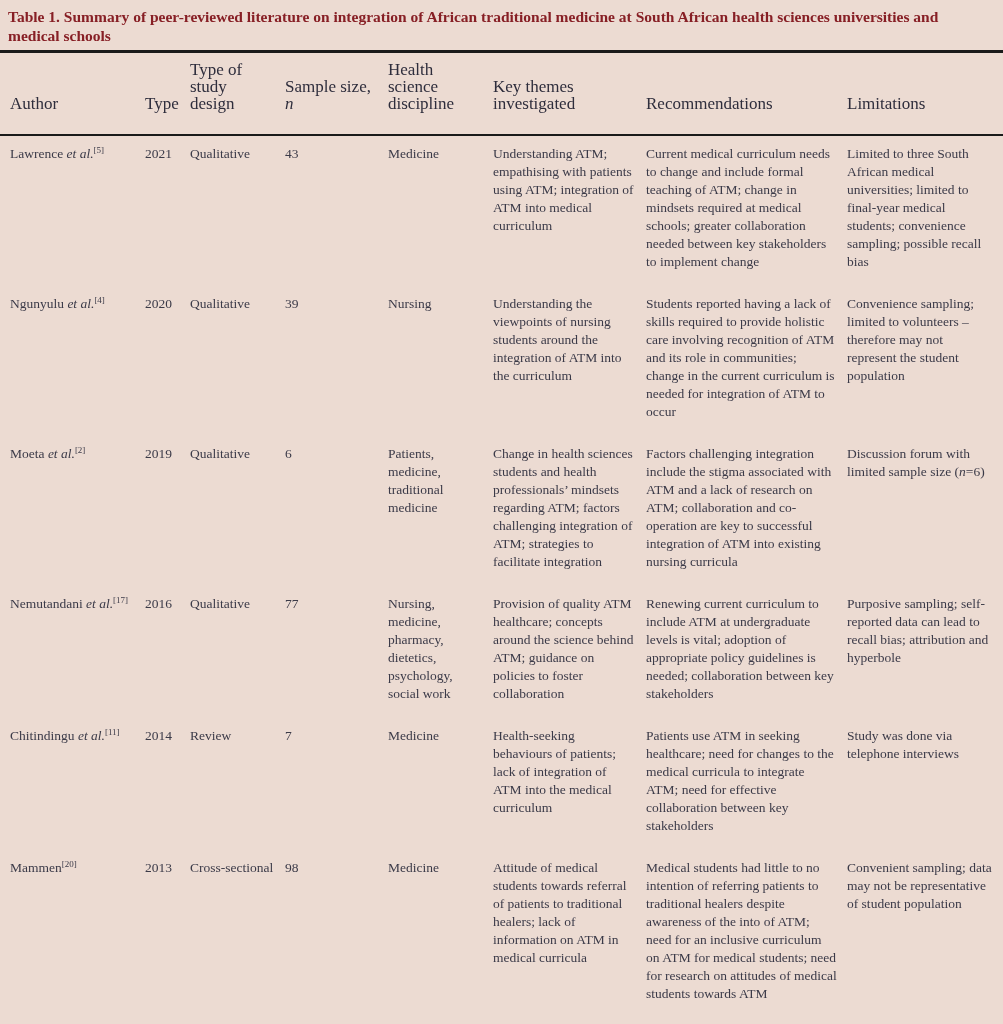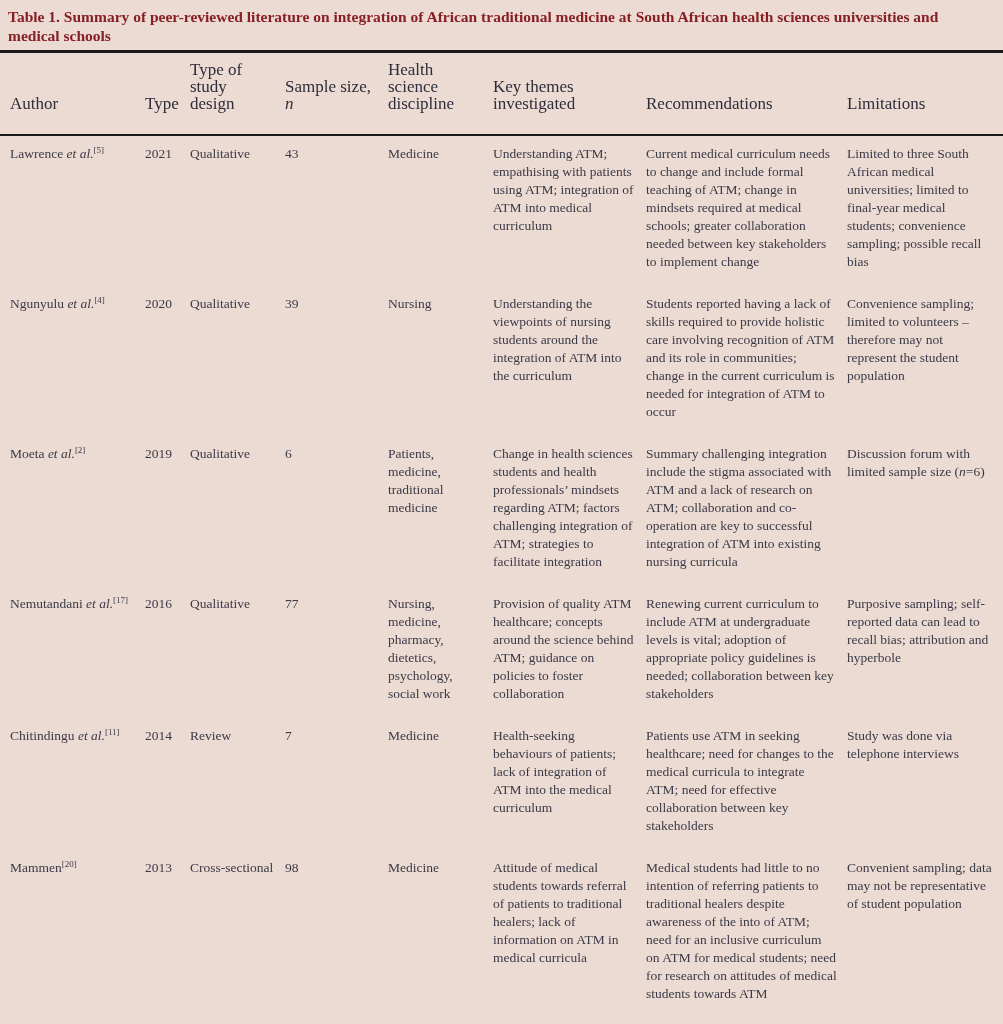--- a/index.html
+++ b/index.html
@@ -134,21 +134,21 @@
           <td>Students reported having a lack of skills required to provide holistic care involving recognition of ATM and its role in communities; change in the current curriculum is needed for integration of ATM to occur</td>
           <td>Convenience sampling; limited to volunteers – therefore may not represent the student population</td>
         </tr>
         <tr>
           <td>Moeta <em>et al.</em><sup>[2]</sup></td>
           <td>2019</td>
           <td>Qualitative</td>
           <td>6</td>
           <td>Patients, medicine, traditional medicine</td>
           <td>Change in health sciences students and health professionals’ mindsets regarding ATM; factors challenging integration of ATM; strategies to facilitate integration</td>
-          <td>Summary challenging integration include the stigma associated with ATM and a lack of research on ATM; collaboration and co-operation are key to successful integration of ATM into existing nursing curricula</td>
+          <td>Factors challenging integration include the stigma associated with ATM and a lack of research on ATM; collaboration and co-operation are key to successful integration of ATM into existing nursing curricula</td>
           <td>Discussion forum with limited sample size (<em>n</em>=6)</td>
         </tr>
         <tr>
           <td>Nemutandani <em>et al.</em><sup>[17]</sup></td>
           <td>2016</td>
           <td>Qualitative</td>
           <td>77</td>
           <td>Nursing, medicine, pharmacy, dietetics, psychology, social work</td>
           <td>Provision of quality ATM healthcare; concepts around the science behind ATM; guidance on policies to foster collaboration</td>
           <td>Renewing current curriculum to include ATM at undergraduate levels is vital; adoption of appropriate policy guidelines is needed; collaboration between key stakeholders</td>

